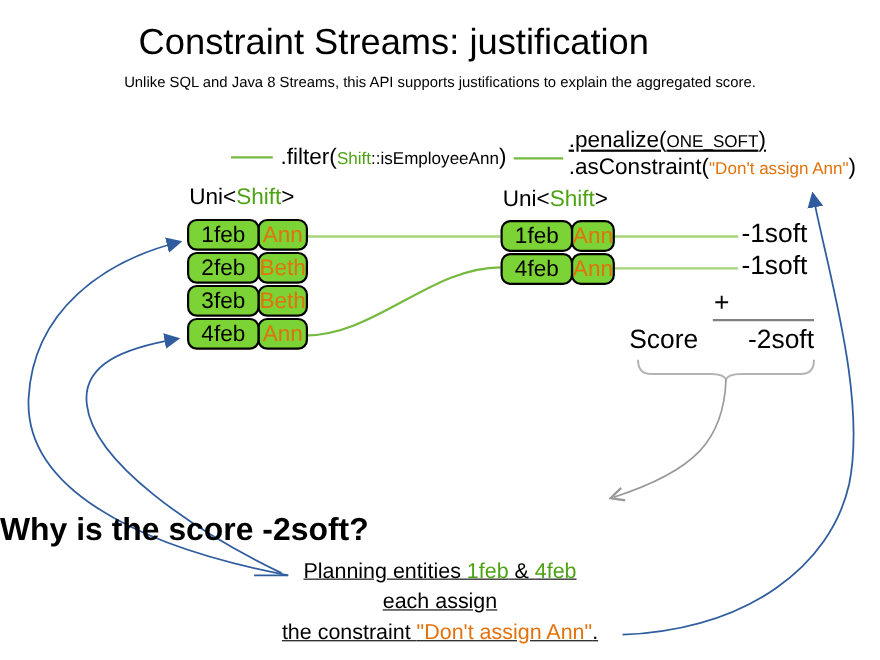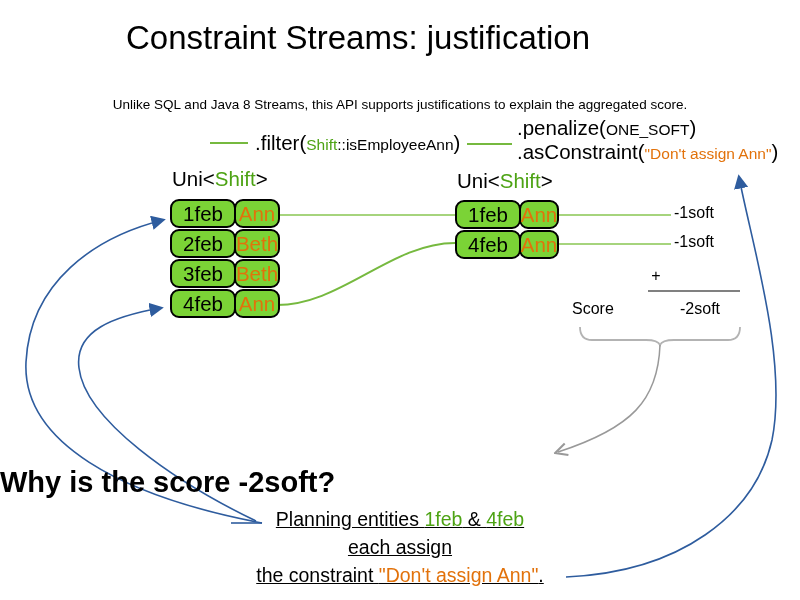--- a/index.html
+++ b/index.html
@@ -1,34 +1,34 @@
 <!DOCTYPE html>
 <html style="--green-box: #7bd336; --green-text: #4da314; --orange-text: #e2720b; --blue-arrow: #2e5c9e; --line-green-dark: #76b93f; --line-green-light: #a6d47d; --gray-line: #808080; --gray-bracket: #b3b3b3; --gray-arrow: #999999;"><head>
 <meta charset="utf-8">
 <style>
   html,body{margin:0;padding:0;background:#fff;}
   .stage{position:relative;width:800px;height:600px;background:#fff;overflow:hidden;
          font-family:"Liberation Sans", sans-serif;color:#000;}
   .abs{position:absolute;}
   .title{top:20px;left:0;width:716px;text-align:center;font-size:33px;font-weight:400;line-height:36px;}
-  .subtitle{top:67px;left:0;width:800px;text-align:center;font-size:13.5px;line-height:16px;margin-top:30px;}
+  .subtitle{top:67px;left:0;width:800px;text-align:center;font-size:13.5px;line-height:16px;}
   .code{font-size:20.5px;line-height:22px;white-space:nowrap;}
   .code .sm{font-size:15.5px;}
   .green{color:var(--green-text);}
   .orange{color:var(--orange-text);}
   .stream-label{font-size:20.5px;line-height:22px;white-space:nowrap;}
   .trow{display:flex;height:29px;margin-bottom:1px;}
   .cell{box-sizing:border-box;height:29px;border:2px solid #000;border-radius:9px;
         background:var(--green-box);display:flex;align-items:center;justify-content:center;
         font-size:20.5px;}
   .cell.date{width:66px;position:relative;z-index:2;}
   .cell.emp{margin-left:-2px;color:var(--orange-text);z-index:1;}
   .ltab .cell.emp{width:46px;}
   .rtab .cell.emp{width:40px;}
-  .scoretext{font-size:16px;line-height:22px;white-space:nowrap;}
+  .scoretext{font-size:24px;line-height:22px;white-space:nowrap;}
   .why{top:466px;left:0;width:800px;text-align:left;font-size:29px;font-weight:700;line-height:32px;}
   .expl{top:505px;left:0;width:800px;text-align:center;font-size:19.5px;line-height:28px;text-decoration:underline;}
   svg.overlay{position:absolute;left:0;top:0;pointer-events:none;}
   .gdark{stroke:var(--line-green-dark);stroke-width:2;fill:none;}
   .glight{stroke:var(--line-green-light);stroke-width:2.2;fill:none;}
   .barrow{stroke:var(--blue-arrow);stroke-width:1.6;fill:none;}
   .garrow{stroke:var(--gray-arrow);stroke-width:1.5;fill:none;}
   .bracket{stroke:var(--gray-bracket);stroke-width:1.8;fill:none;}
   .sumline{stroke:var(--gray-line);stroke-width:2;fill:none;}
   #mblue path{fill:var(--blue-arrow);}
@@ -65,21 +65,21 @@
     <path class="barrow" d="M256,521 C175,482 85,420 79,368 C74,330 115,316 161,308" marker-end="url(#mblue)"></path>
     <path class="barrow" d="M566,577 C680,572 755,515 772,440 C788,360 752,245 739,177" marker-end="url(#mblue)"></path>
   </svg>
 
   <div class="abs title">Constraint Streams: justification</div>
   <div class="abs subtitle">Unlike SQL and Java 8 Streams, this API supports justifications to explain the aggregated score.</div>
 
 
   <div class="abs code" style="left:255px;top:132px;"><span>.filter(</span><span class="sm green">Shift</span><span class="sm">::isEmployeeAnn</span><span>)</span></div>
 
-  <div class="abs code" style="left:517px;top:117px;"><span>.penalize(</span><span class="sm">ONE_SOFT</span><span>)</span></div>
+  <div class="abs code" style="left:517px;top:117px;text-decoration:underline;"><span>.penalize(</span><span class="sm">ONE_SOFT</span><span>)</span></div>
 
   <div class="abs code" style="left:517px;top:141px;"><span>.asConstraint(</span><span class="sm orange">"Don't assign Ann"</span><span>)</span></div>
 
   <div class="abs stream-label" style="left:172px;top:168px;"><span>Uni&lt;</span><span class="green">Shift</span><span>&gt;</span></div>
 
   <div class="abs stream-label" style="left:457px;top:170px;"><span>Uni&lt;</span><span class="green">Shift</span><span>&gt;</span></div>
 
   <div class="abs ltab" style="left:170px;top:199px;">
     <div class="trow">
       <span class="cell date">1feb</span>

